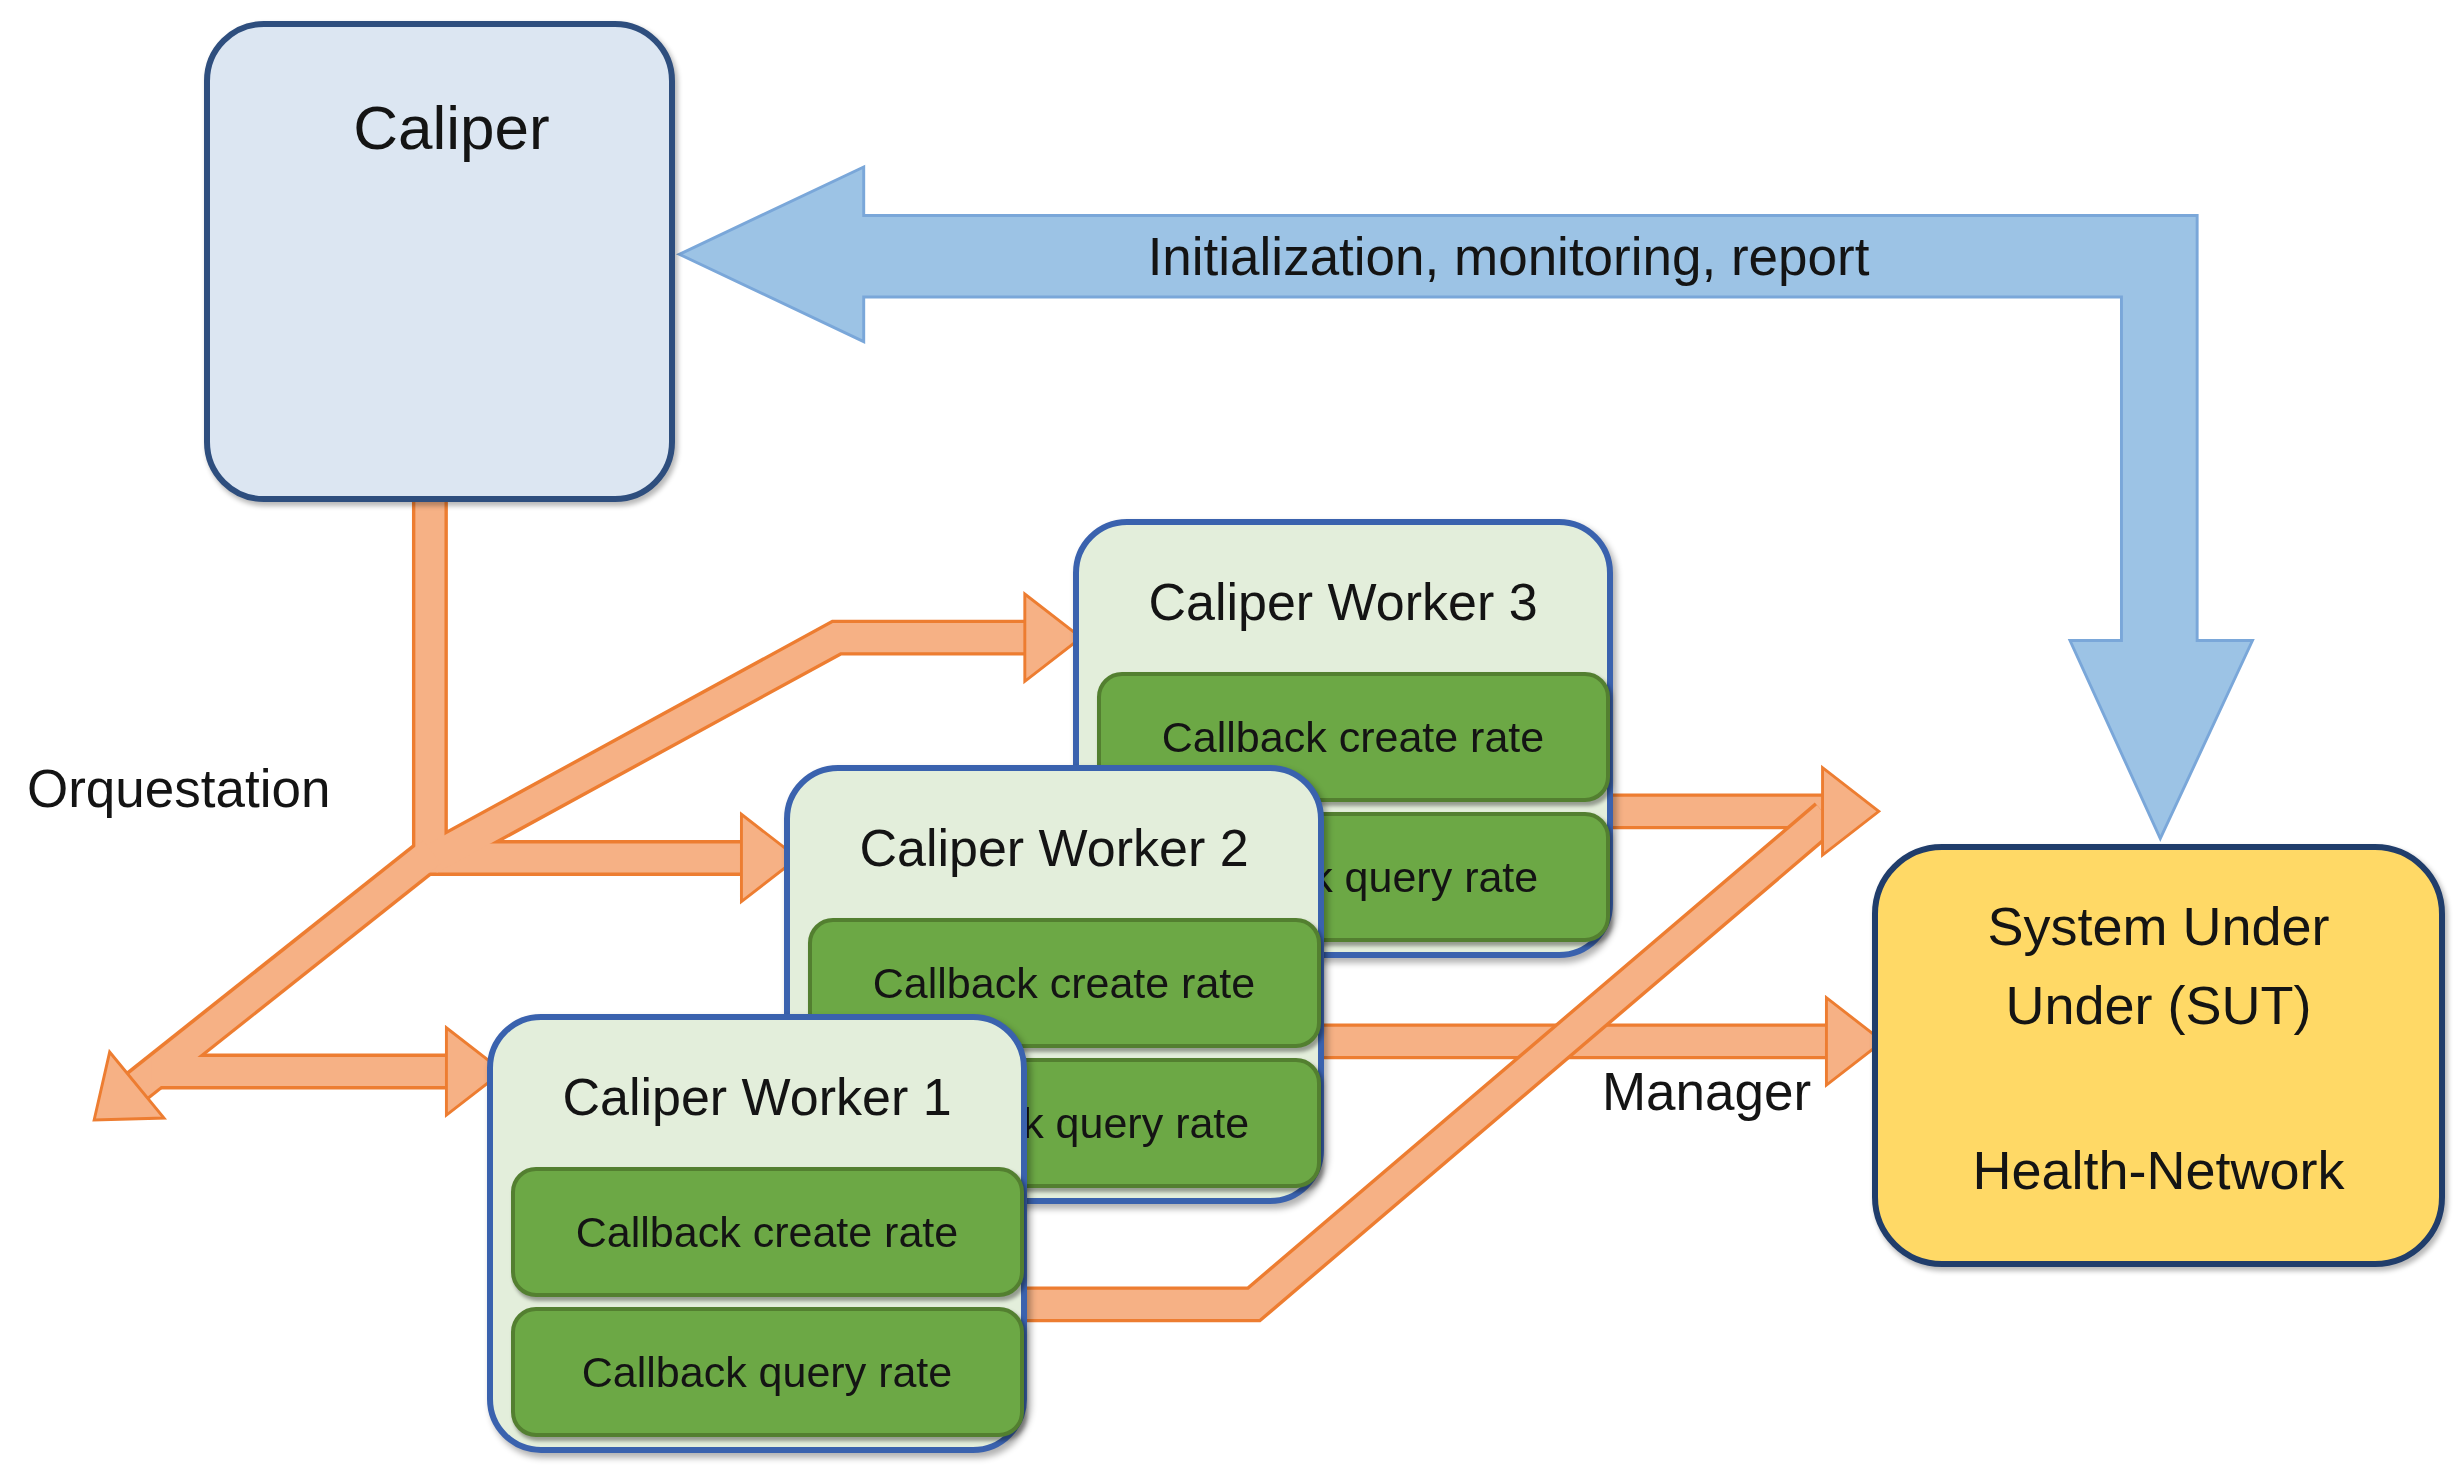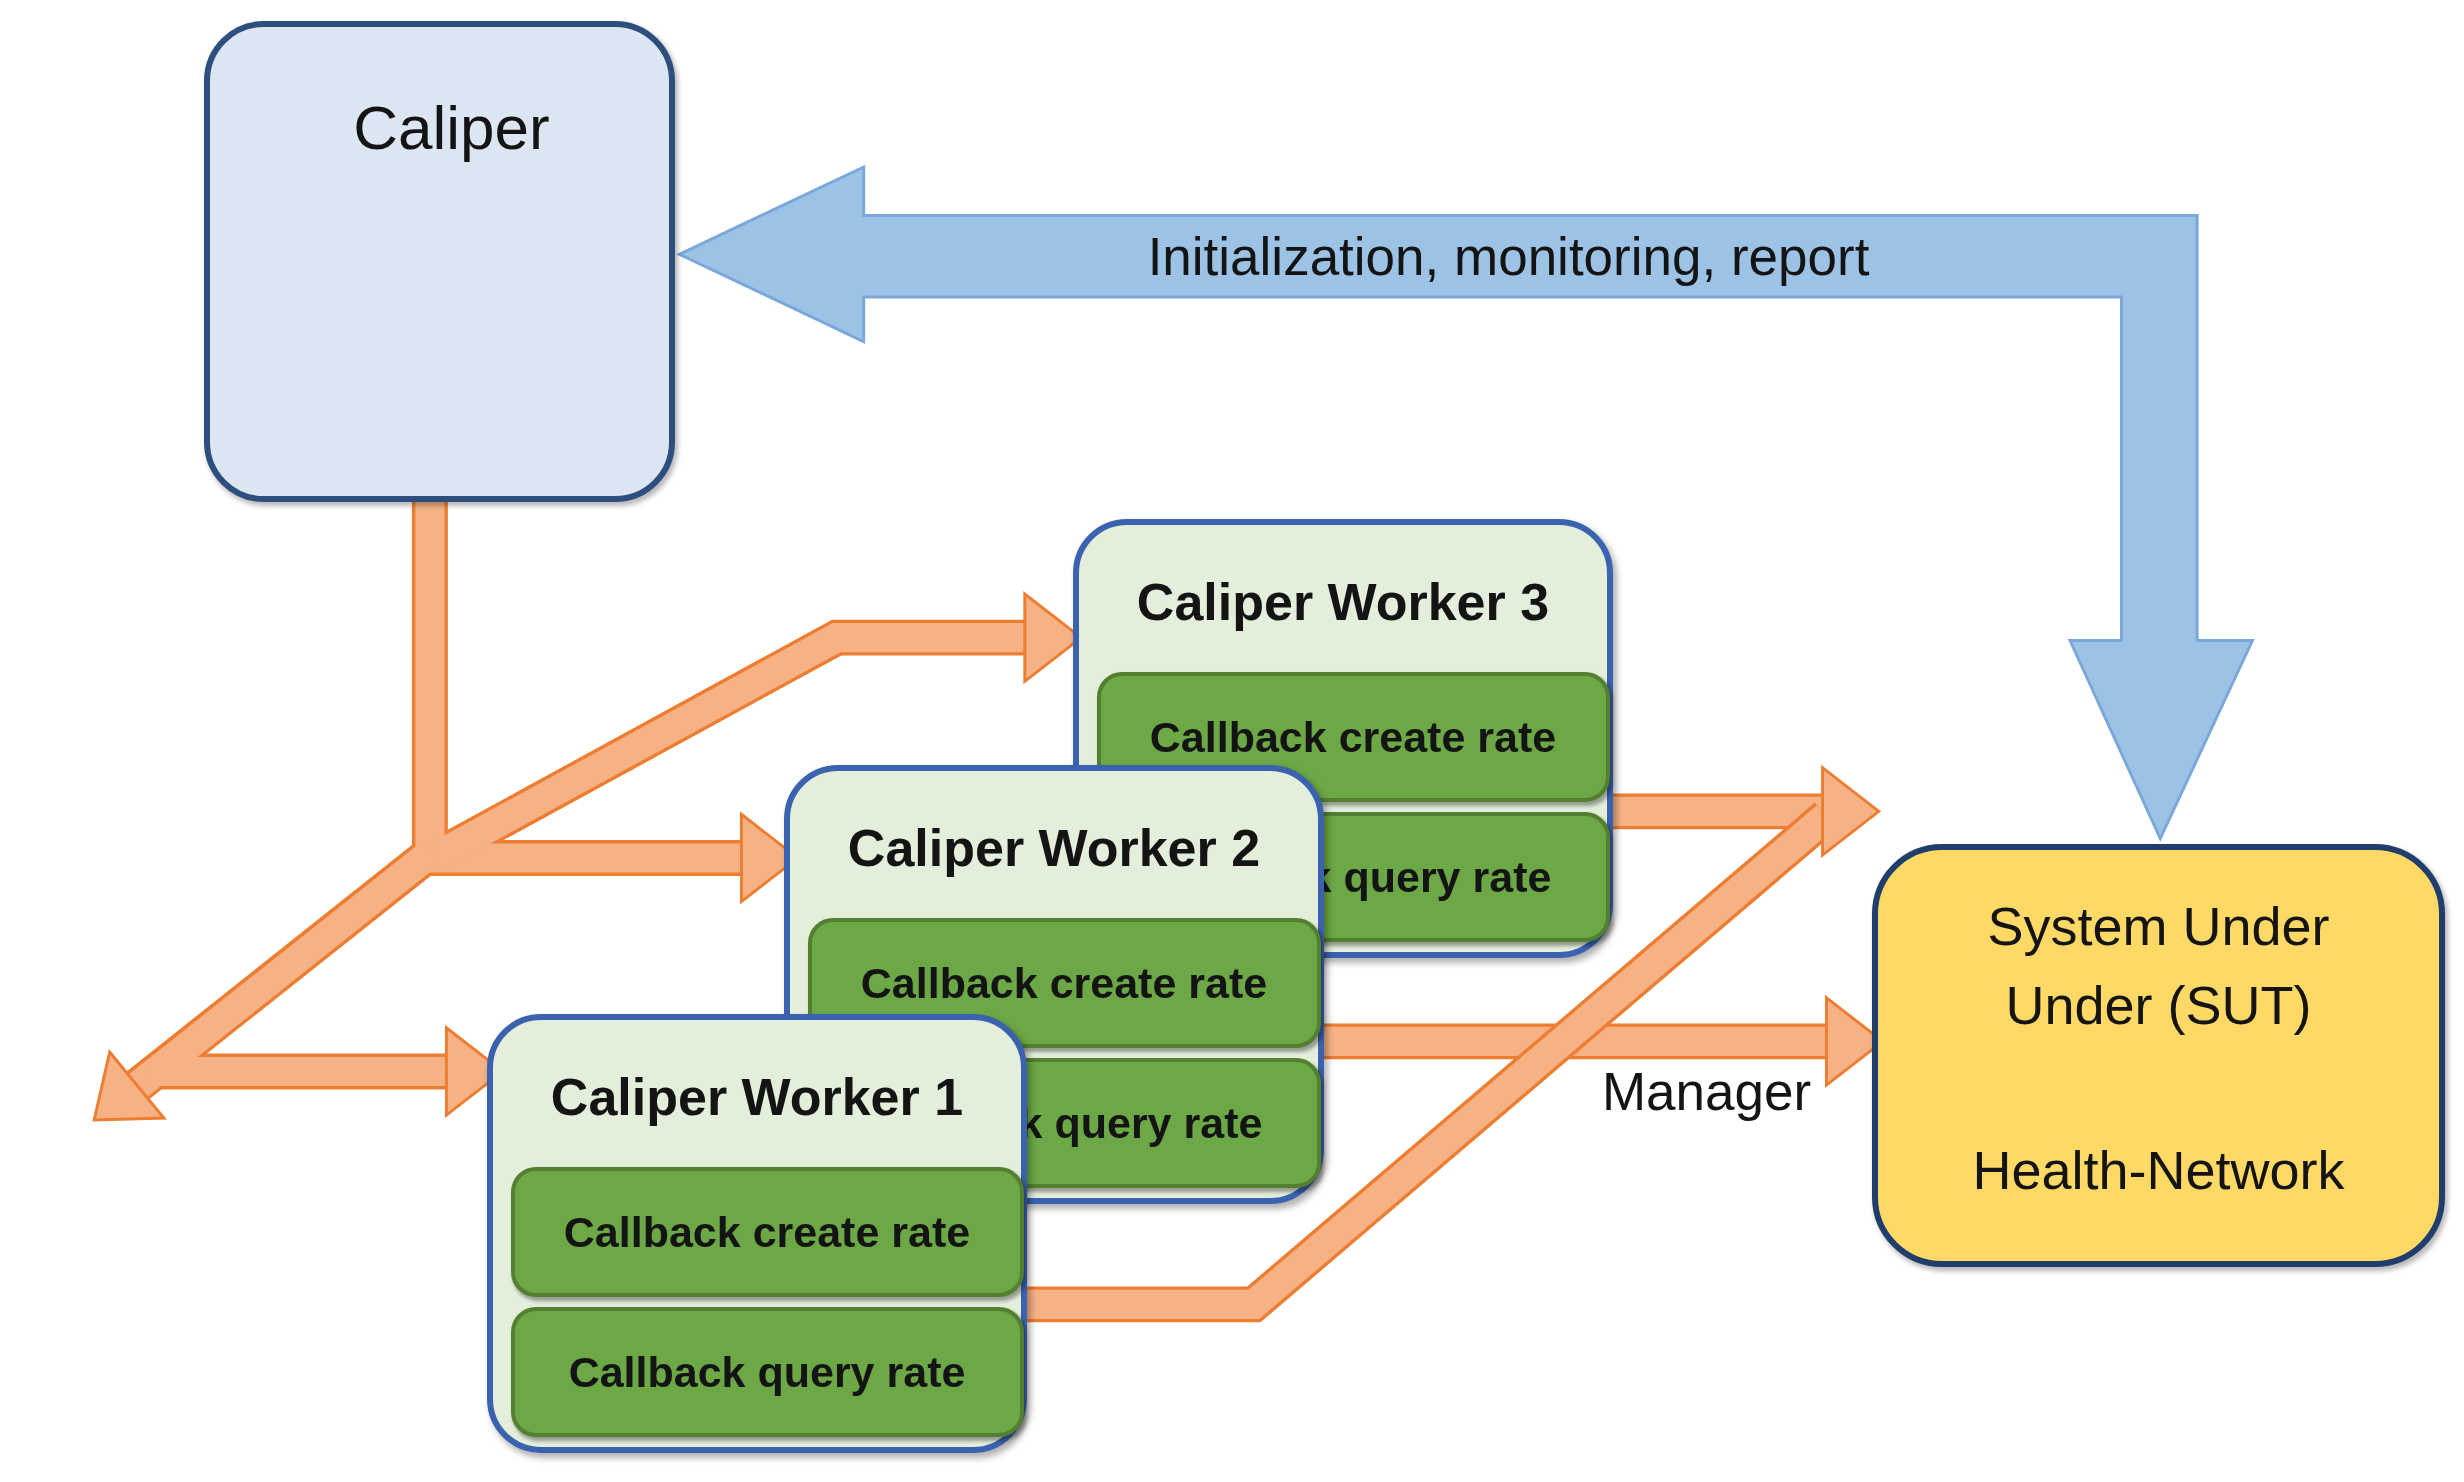--- a/index.html
+++ b/index.html
@@ -29,21 +29,21 @@
     left:204px; top:21.3px; width:471px; height:481px; z-index:2;
     background:var(--manager-fill); border:6.8px solid var(--manager-border);
     border-radius:60px; box-shadow:2.9px 3.9px 5.8px rgba(0,0,0,.28);
     text-align:center; padding-top:56px;
   }
   .manager-box .title-line{font-size:62px; line-height:89px; white-space:nowrap;padding-left:24px;}
 
   .worker-box{
     width:540px; height:439px;
     background:var(--worker-fill); border:6.8px solid var(--worker-border);
-    border-radius:54px; box-shadow:3.9px 4.9px 6.8px rgba(0,0,0,.30);font-weight:bold;
+    border-radius:54px; box-shadow:3.9px 4.9px 6.8px rgba(0,0,0,.30);
   }
   .worker-box .worker-title{
     position:absolute; left:0; top:45px; width:100%; text-align:center;
     font-size:52px; line-height:64px; white-space:nowrap;
   }
   .worker-3{left:1073px; top:519px; z-index:2;}
   .worker-2{left:784px;  top:765px; z-index:3;}
   .worker-1{left:487px;  top:1014px; z-index:4;}
   .pill{
     position:absolute; left:17.5px; width:505px; height:122px;
@@ -126,16 +126,17 @@
     <div class="pill pill-query">Callback query rate</div>
   </div>
 
   <div class="node sut-box">
     <div class="sut-line sut-line1">System Under</div>
     <div class="sut-line sut-line2">Under (SUT)</div>
     <div class="sut-line sut-line3">Health-Network</div>
   </div>
 
   <div class="float-label label-init">Initialization, monitoring, report</div>
+  <div class="float-label label-orchestration">Orquestation</div>
   <div class="float-label label-workload">Manager</div>
 
 </div>
 
 
 </body></html>

